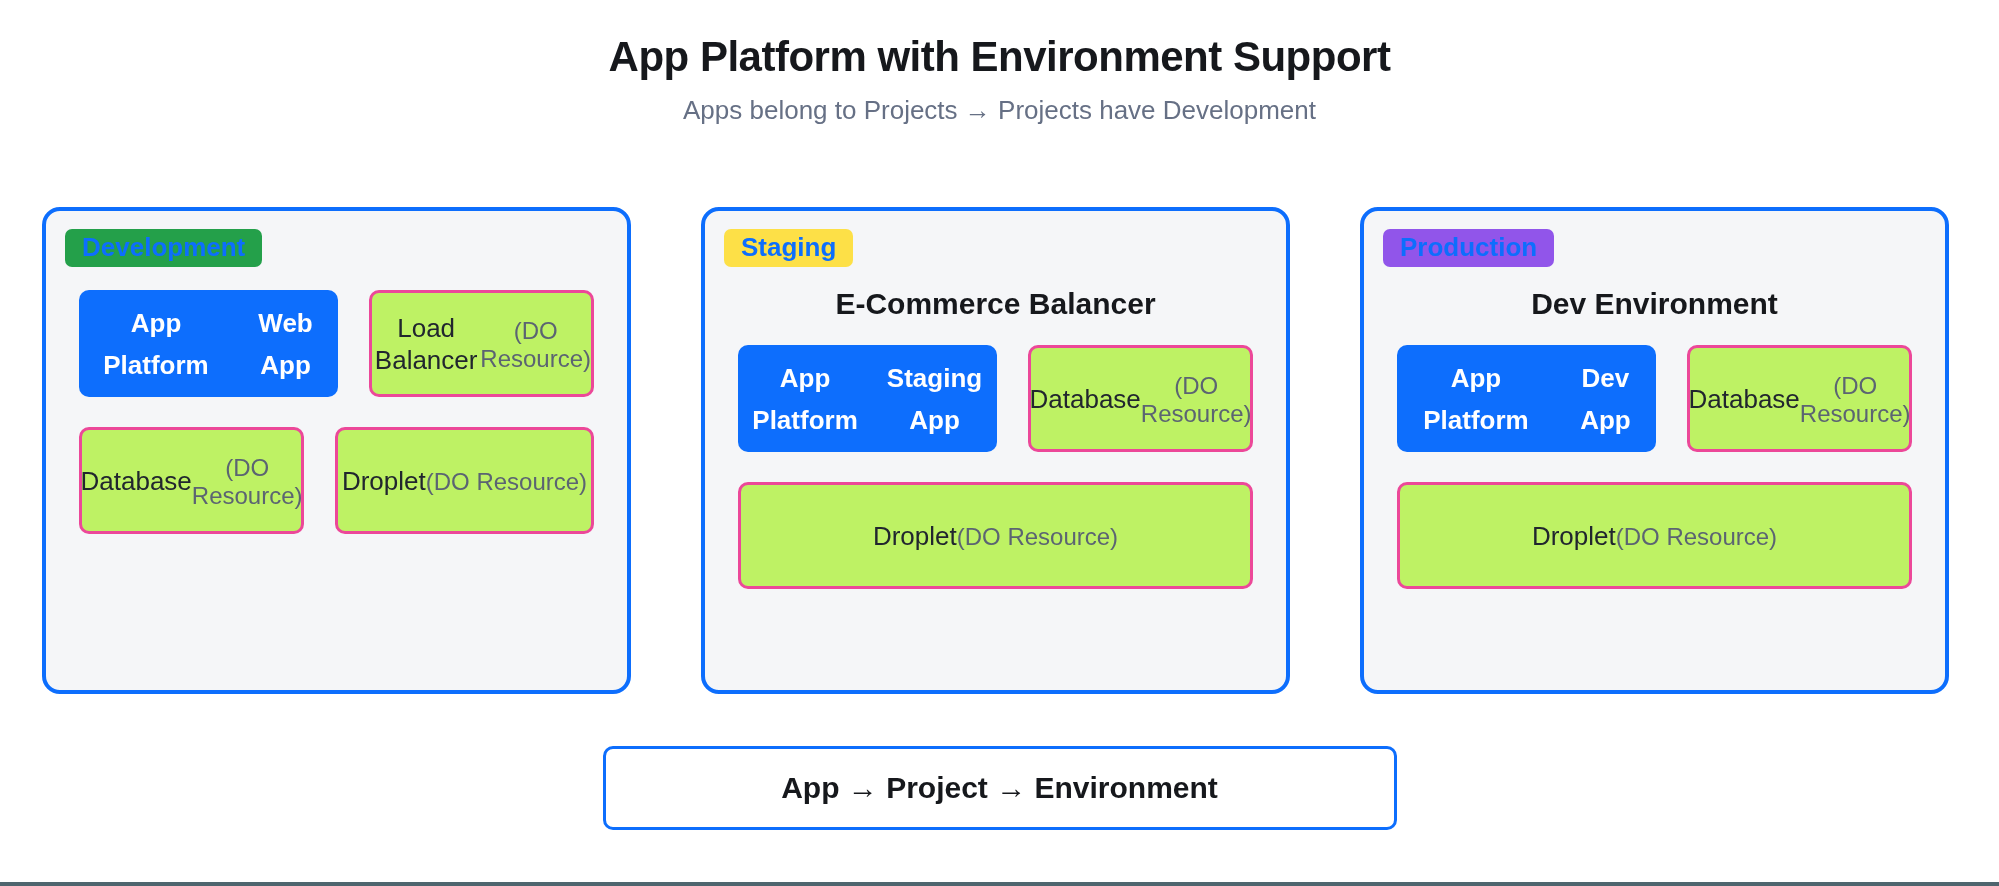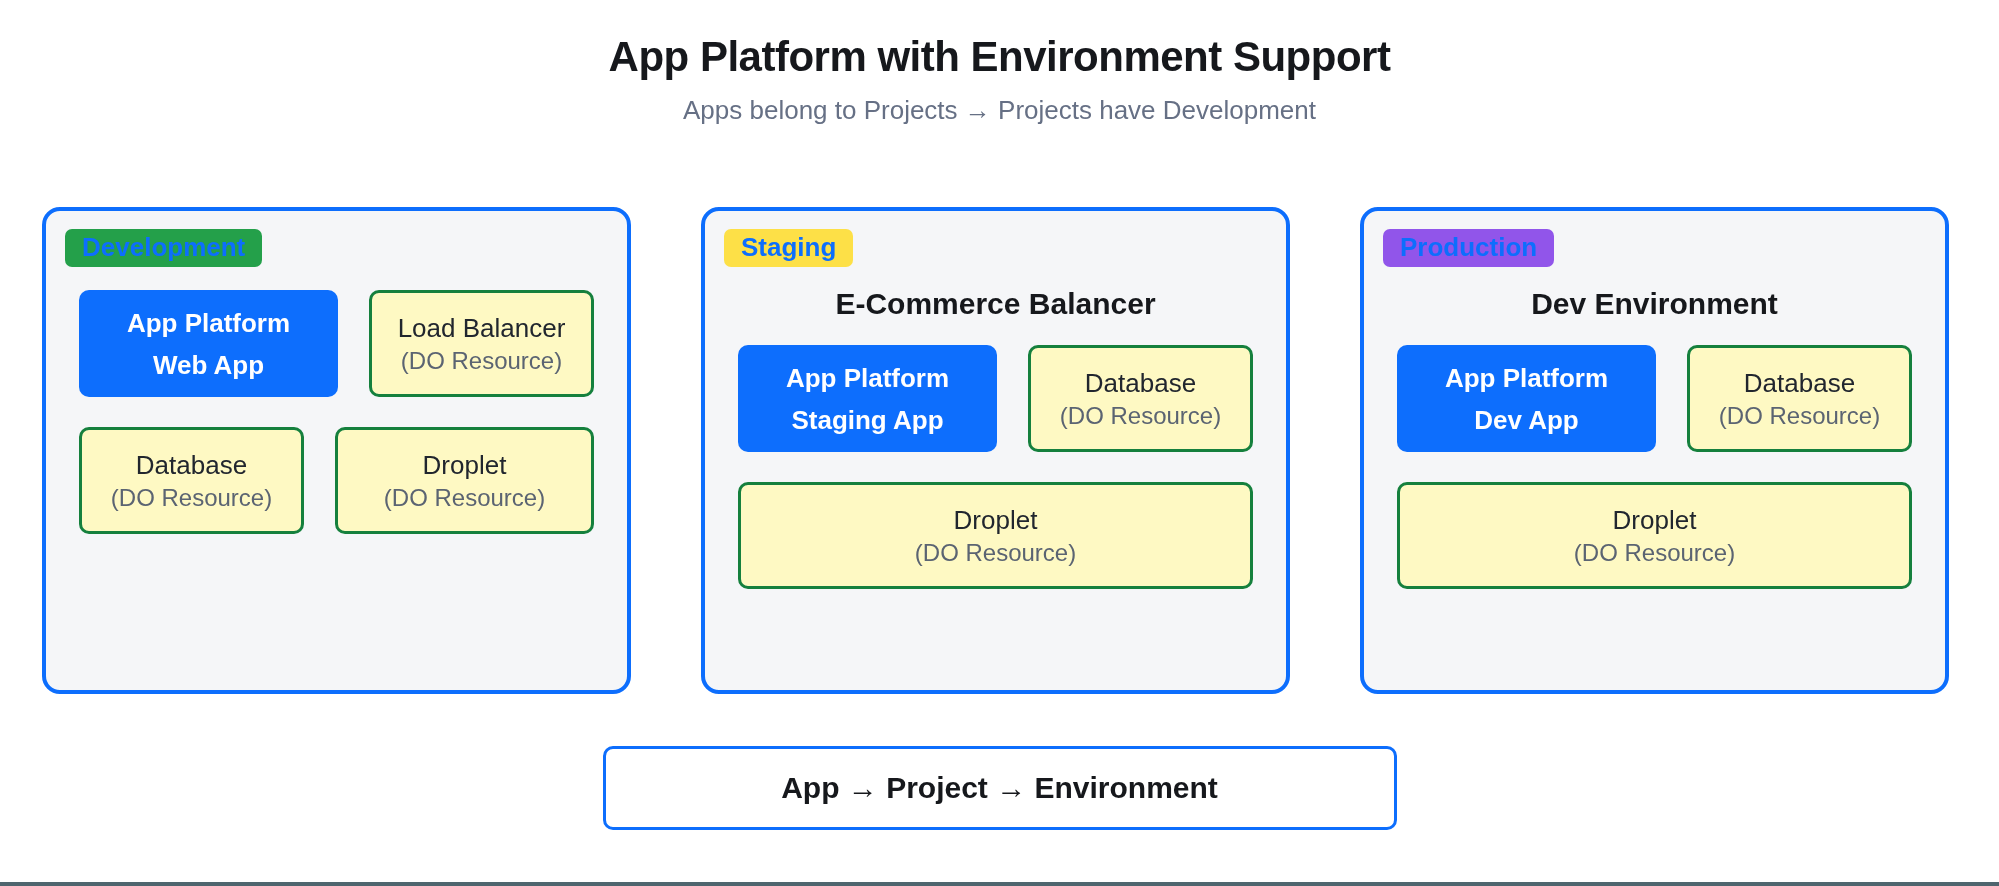--- a/index.html
+++ b/index.html
@@ -65,37 +65,36 @@
     line-height: 36px;
     font-weight: 700;
     color: #16181c;
   }
   .node-row { display: flex; justify-content: space-between; margin-top: 23px; }
   .node-row + .node-row { margin-top: 30px; }
   .node {
     height: 107px;
     border-radius: 10px;
     display: flex;
-    flex-direction: column;
     justify-content: center;
     align-items: center;
     text-align: center;
   }
   .node-app {
     background: #0d6efd;
   }
   .node-app .node-label, .node-app .node-sublabel {
     color: #ffffff;
     font-size: 26px;
     line-height: 42px;
     font-weight: 700;
   }
   .node-resource {
-    background: #fef9c3;
-    border: 3px solid #15803d;
+    background: #bef264;
+    border: 3px solid #ec4899;
   }
   .node-resource .node-label {
     color: #21262e;
     font-size: 26px;
     line-height: 32px;
   }
   .node-resource .node-sublabel {
     color: #5b6472;
     font-size: 24px;
     line-height: 28px;

